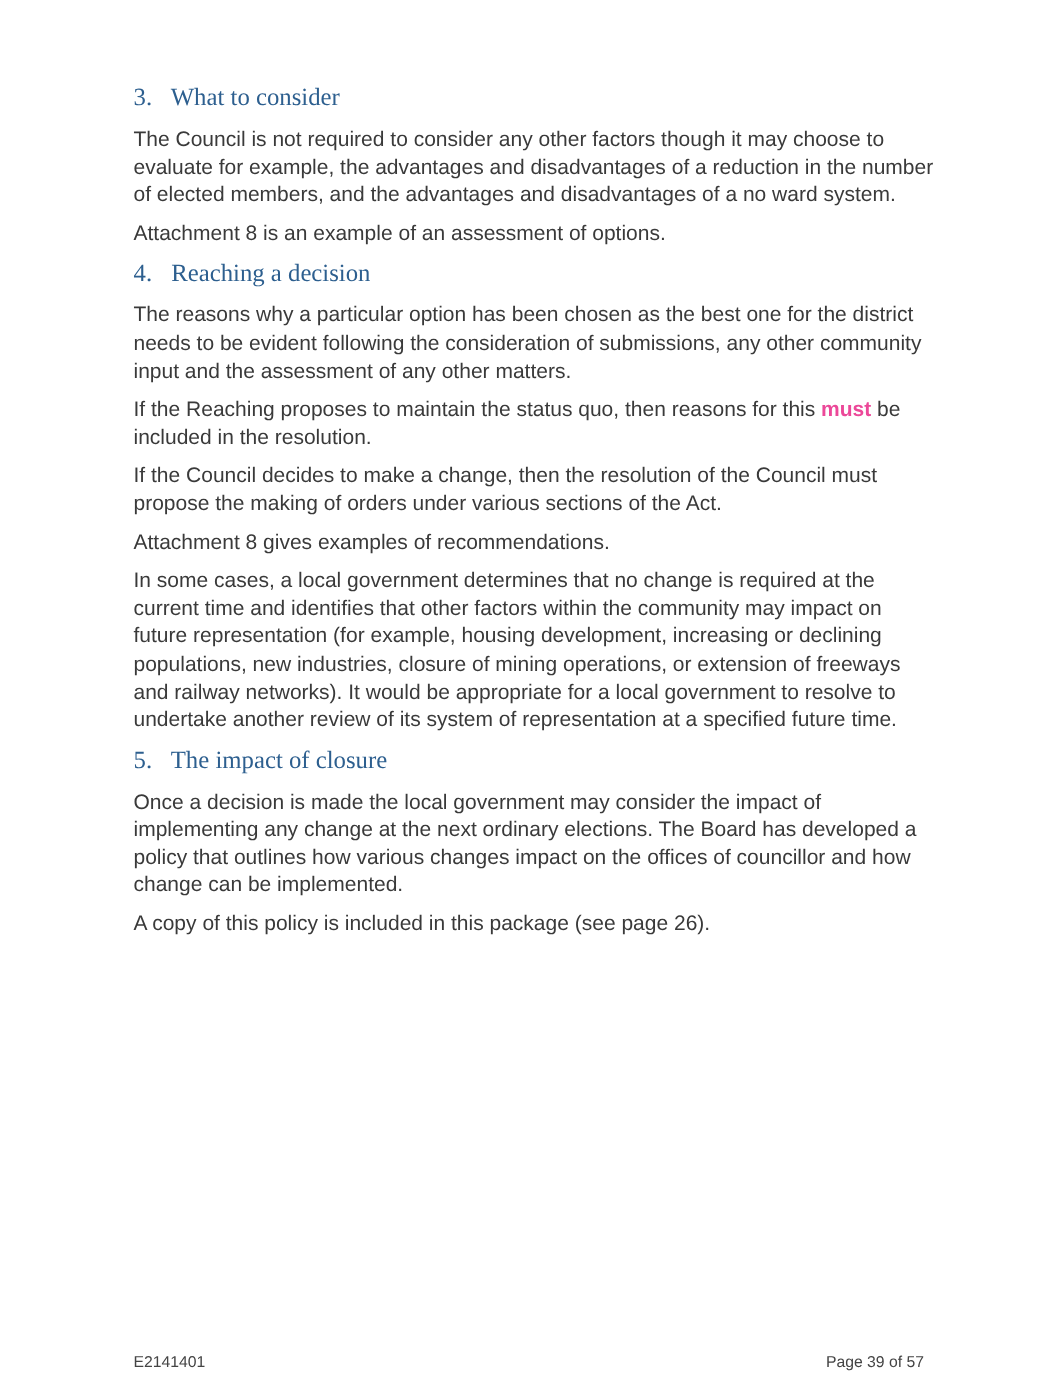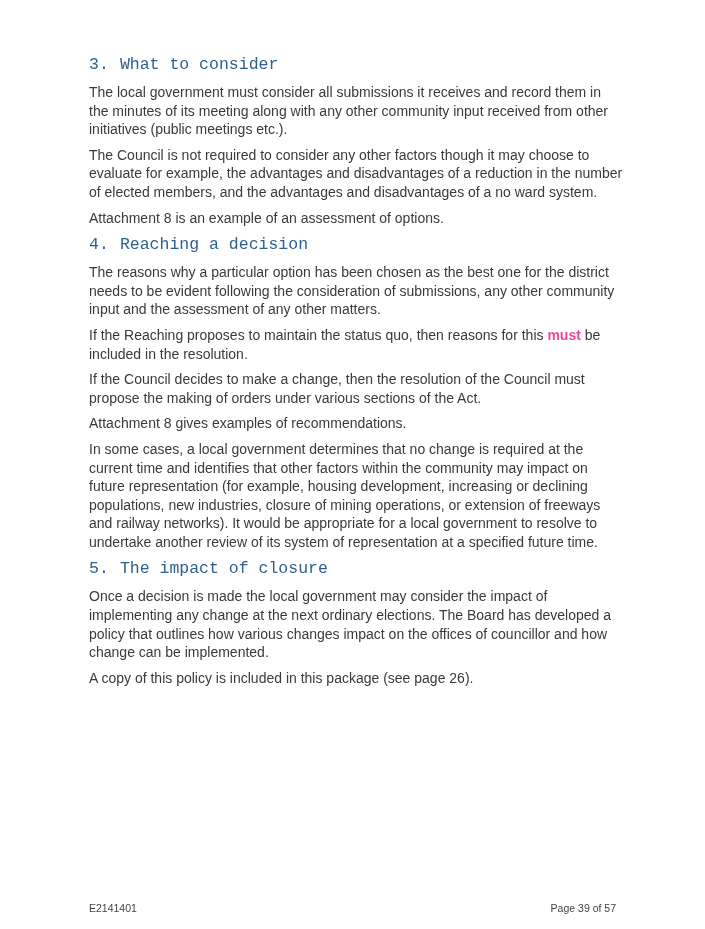--- a/index.html
+++ b/index.html
@@ -15,21 +15,21 @@
       font-family: "Liberation Sans", sans-serif;
       color: #3a3a3a;
     }
     .page {
       position: absolute;
       left: 89px;
       top: 54px;
       width: 535px;
     }
     h2 {
-      font-family: Liberation Mono, monospace;
+      font-family: Liberation Serif, serif;
       font-weight: normal;
       font-size: 16.5px;
       color: #2d5f8f;
       margin: 0 0 7px 0;
       line-height: 22px;
     }
     h2 .num {
       display: inline-block;
       width: 21px;
     }
@@ -54,21 +54,20 @@
       gap: 12px;
     }
   </style>
 </head>
 <body>
 
 <div class="page">
 
   <section>
     <h2><span class="num">3.</span> <span>What to consider</span></h2>
-    <p>The local government must consider all submissions it receives and record them in the minutes of its meeting along with any other community input received from other initiatives (public meetings etc.).</p>
     <p>The Council is not required to consider any other factors though it may choose to evaluate for example, the advantages and disadvantages of a reduction in the number of elected members, and the advantages and disadvantages of a no ward system.</p>
     <p>Attachment 8 is an example of an assessment of options.</p>
   </section>
 
   <section>
     <h2><span class="num">4.</span> <span>Reaching a decision</span></h2>
     <p>The reasons why a particular option has been chosen as the best one for the district needs to be evident following the consideration of submissions, any other community input and the assessment of any other matters.</p>
     <p><span>If the Reaching proposes to maintain the status quo, then reasons for this </span><b>must</b><span> be included in the resolution.</span></p>
     <p>If the Council decides to make a change, then the resolution of the Council must propose the making of orders under various sections of the Act.</p>
     <p>Attachment 8 gives examples of recommendations.</p>

